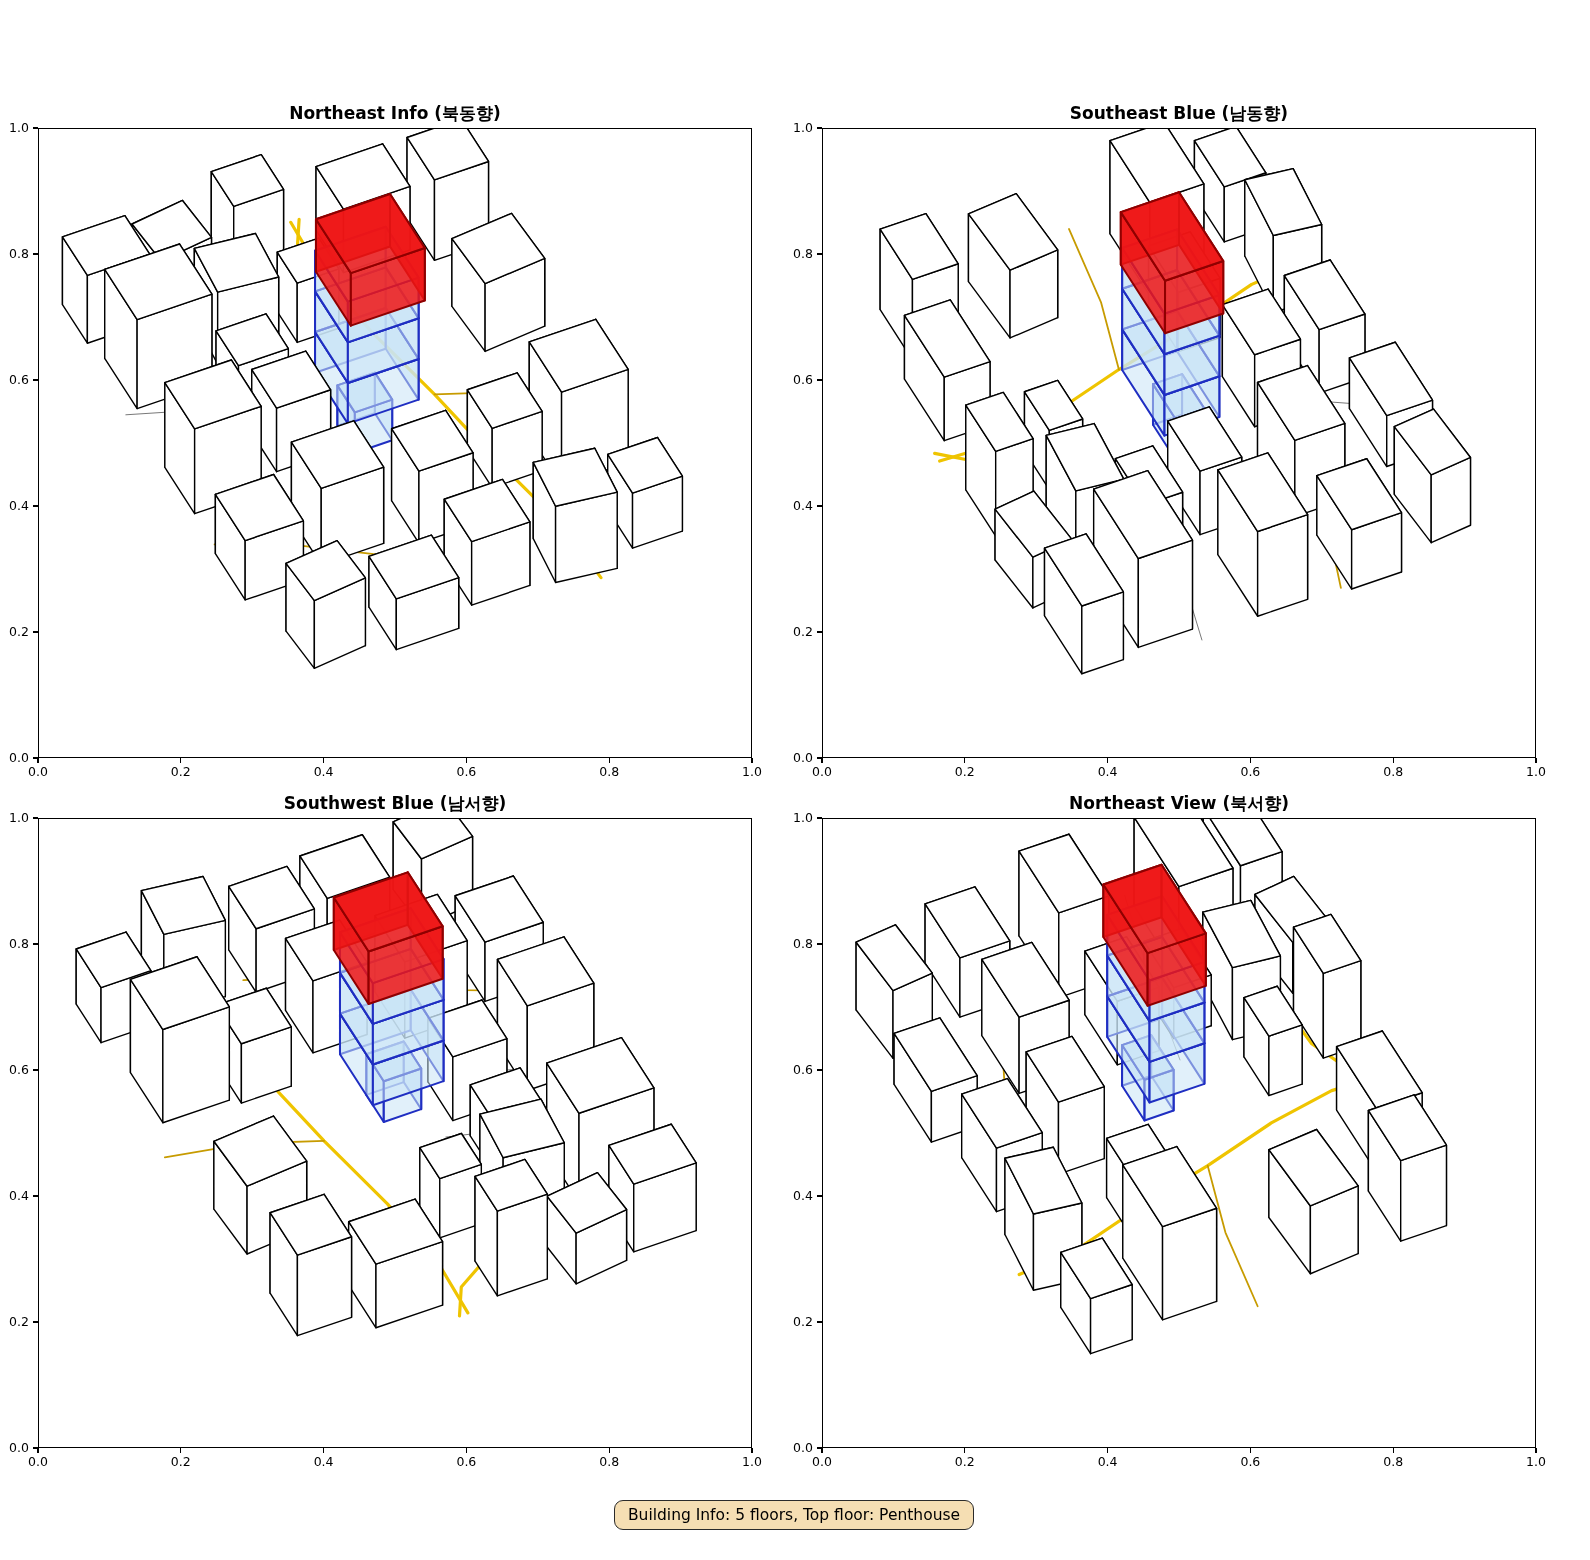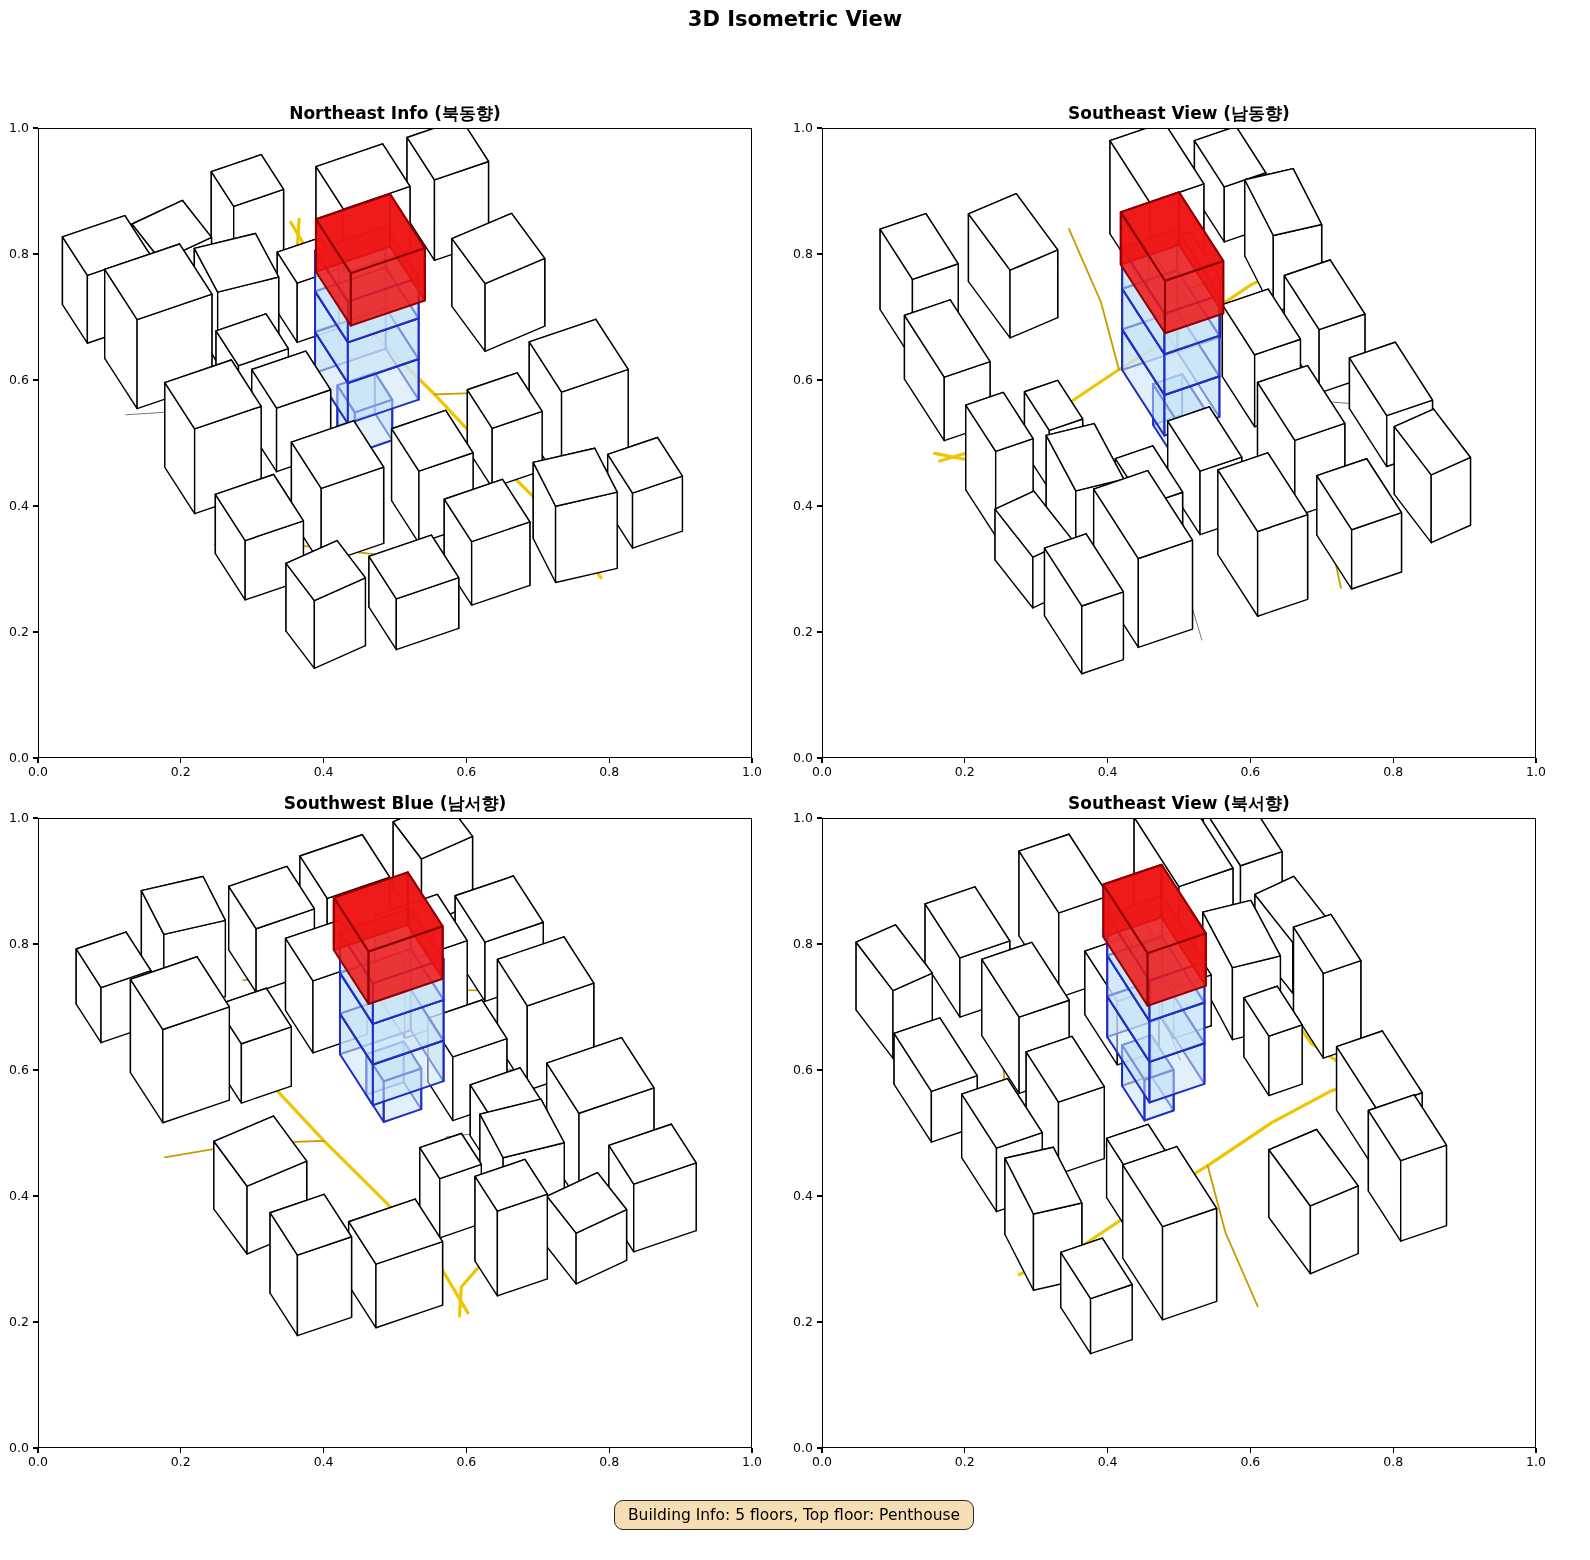--- a/index.html
+++ b/index.html
@@ -19,21 +19,20 @@
   .xtick{position:absolute;top:636px;width:40px;text-align:center;font-size:12.5px;}
   .tickmark{position:absolute;background:#000;}
   .badge{position:absolute;top:1500px;left:0;width:1588px;text-align:center;}
   .badge-inner{display:inline-block;background:#F5DEB3;border:1.4px solid #2b2b2b;
                border-radius:9px;padding:5px 13px;font-size:15.5px;}
 </style>
 </head>
 <body>
 
 <div class="figure">
-  <div class="fig-title">3D Isometric View</div>
 
   <div class="subplot" style="left:38px;top:128px;">
     <div class="sp-title">Northeast Info (북동향)</div>
     <div class="canvas">
         <svg viewBox="0 0 714 630">
           <polyline points="87.0,286.7 189.5,280.1 274.6,270.0" fill="none" stroke="#777777" stroke-width="1" stroke-linejoin="round" stroke-linecap="round"></polyline>
           <polyline points="128.6,343.3 216.1,337.1" fill="none" stroke="#777777" stroke-width="1" stroke-linejoin="round" stroke-linecap="round"></polyline>
           <polyline points="405.1,504.0 396.0,426.9" fill="none" stroke="#777777" stroke-width="1" stroke-linejoin="round" stroke-linecap="round"></polyline>
           <polyline points="74.6,196.5 165.6,179.7 229.8,153.2 259.0,119.6 260.8,90.7" fill="none" stroke="#EFC400" stroke-width="3.2" stroke-linejoin="round" stroke-linecap="round"></polyline>
           <polyline points="252.4,93.6 282.7,144.6 333.1,203.0 396.7,266.2 453.7,327.1 524.5,397.4 563.6,450.1" fill="none" stroke="#EFC400" stroke-width="3.2" stroke-linejoin="round" stroke-linecap="round"></polyline>
@@ -196,21 +195,21 @@
       <div class="tickmark" style="top: 630px; height: 5px; width: 1.4px; left: 284.9px;"></div>
       <div class="xtick" style="left: 408.4px;">0.6</div>
       <div class="tickmark" style="top: 630px; height: 5px; width: 1.4px; left: 427.7px;"></div>
       <div class="xtick" style="left: 551.2px;">0.8</div>
       <div class="tickmark" style="top: 630px; height: 5px; width: 1.4px; left: 570.5px;"></div>
       <div class="xtick" style="left: 694px;">1.0</div>
       <div class="tickmark" style="top: 630px; height: 5px; width: 1.4px; left: 713.3px;"></div>
     </div>
 
   <div class="subplot" style="left:822px;top:128px;">
-    <div class="sp-title">Southeast View (남동향)</div>
+    <div class="sp-title">Southeast Blue (남동향)</div>
     <div class="canvas">
         <svg viewBox="0 0 714 630">
           <polyline points="380.0,512.6 352.7,422.8 324.5,347.4" fill="none" stroke="#777777" stroke-width="1" stroke-linejoin="round" stroke-linecap="round"></polyline>
           <polyline points="440.1,487.4 416.1,410.7" fill="none" stroke="#777777" stroke-width="1" stroke-linejoin="round" stroke-linecap="round"></polyline>
           <polyline points="580.5,279.2 489.7,272.4" fill="none" stroke="#777777" stroke-width="1" stroke-linejoin="round" stroke-linecap="round"></polyline>
           <polyline points="274.2,506.1 236.8,424.5 192.7,364.0 146.9,332.3 111.9,325.4" fill="none" stroke="#EFC400" stroke-width="3.2" stroke-linejoin="round" stroke-linecap="round"></polyline>
           <polyline points="116.9,333.1 172.4,316.6 232.9,284.2 296.7,241.3 358.9,203.6 429.9,155.9 485.8,132.1" fill="none" stroke="#EFC400" stroke-width="3.2" stroke-linejoin="round" stroke-linecap="round"></polyline>
           <polyline points="296.7,241.3 278.9,174.2 246.6,100.3" fill="none" stroke="#C79B00" stroke-width="1.8" stroke-linejoin="round" stroke-linecap="round"></polyline>
           <polyline points="519.4,460.4 504.5,390.0 500.4,320.6 490.5,257.9 474.8,201.9" fill="none" stroke="#C79B00" stroke-width="1.8" stroke-linejoin="round" stroke-linecap="round"></polyline>
           <polygon points="414.2,52.7 372.5,66.9 372.5,11.6 414.2,-2.6" fill="#FFFFFF" fill-opacity="1" stroke="#000000" stroke-width="1.4" stroke-linejoin="round"></polygon>
@@ -544,21 +543,21 @@
       <div class="tickmark" style="top: 630px; height: 5px; width: 1.4px; left: 284.9px;"></div>
       <div class="xtick" style="left: 408.4px;">0.6</div>
       <div class="tickmark" style="top: 630px; height: 5px; width: 1.4px; left: 427.7px;"></div>
       <div class="xtick" style="left: 551.2px;">0.8</div>
       <div class="tickmark" style="top: 630px; height: 5px; width: 1.4px; left: 570.5px;"></div>
       <div class="xtick" style="left: 694px;">1.0</div>
       <div class="tickmark" style="top: 630px; height: 5px; width: 1.4px; left: 713.3px;"></div>
     </div>
 
   <div class="subplot" style="left:822px;top:818px;">
-    <div class="sp-title">Southeast View (북서향)</div>
+    <div class="sp-title">Northeast View (북서향)</div>
     <div class="canvas">
         <svg viewBox="0 0 714 630">
           <polyline points="302.5,76.5 329.8,166.3 358.0,241.7" fill="none" stroke="#777777" stroke-width="1" stroke-linejoin="round" stroke-linecap="round"></polyline>
           <polyline points="242.4,101.7 266.4,178.4" fill="none" stroke="#777777" stroke-width="1" stroke-linejoin="round" stroke-linecap="round"></polyline>
           <polyline points="102.0,309.9 192.8,316.7" fill="none" stroke="#777777" stroke-width="1" stroke-linejoin="round" stroke-linecap="round"></polyline>
           <polyline points="408.3,83.0 445.7,164.6 489.8,225.1 535.6,256.8 570.6,263.7" fill="none" stroke="#EFC400" stroke-width="3.2" stroke-linejoin="round" stroke-linecap="round"></polyline>
           <polyline points="565.6,256.0 510.1,272.5 449.6,304.9 385.8,347.8 323.6,385.5 252.6,433.2 196.7,457.0" fill="none" stroke="#EFC400" stroke-width="3.2" stroke-linejoin="round" stroke-linecap="round"></polyline>
           <polyline points="385.8,347.8 403.6,414.9 435.9,488.8" fill="none" stroke="#C79B00" stroke-width="1.8" stroke-linejoin="round" stroke-linecap="round"></polyline>
           <polyline points="163.1,128.7 178.0,199.1 182.1,268.5 192.0,331.2 207.7,387.2" fill="none" stroke="#C79B00" stroke-width="1.8" stroke-linejoin="round" stroke-linecap="round"></polyline>
           <polygon points="423.0,42.6 381.3,56.8 381.3,-11.2 423.0,-25.4" fill="#FFFFFF" fill-opacity="1" stroke="#000000" stroke-width="1.4" stroke-linejoin="round"></polygon>

